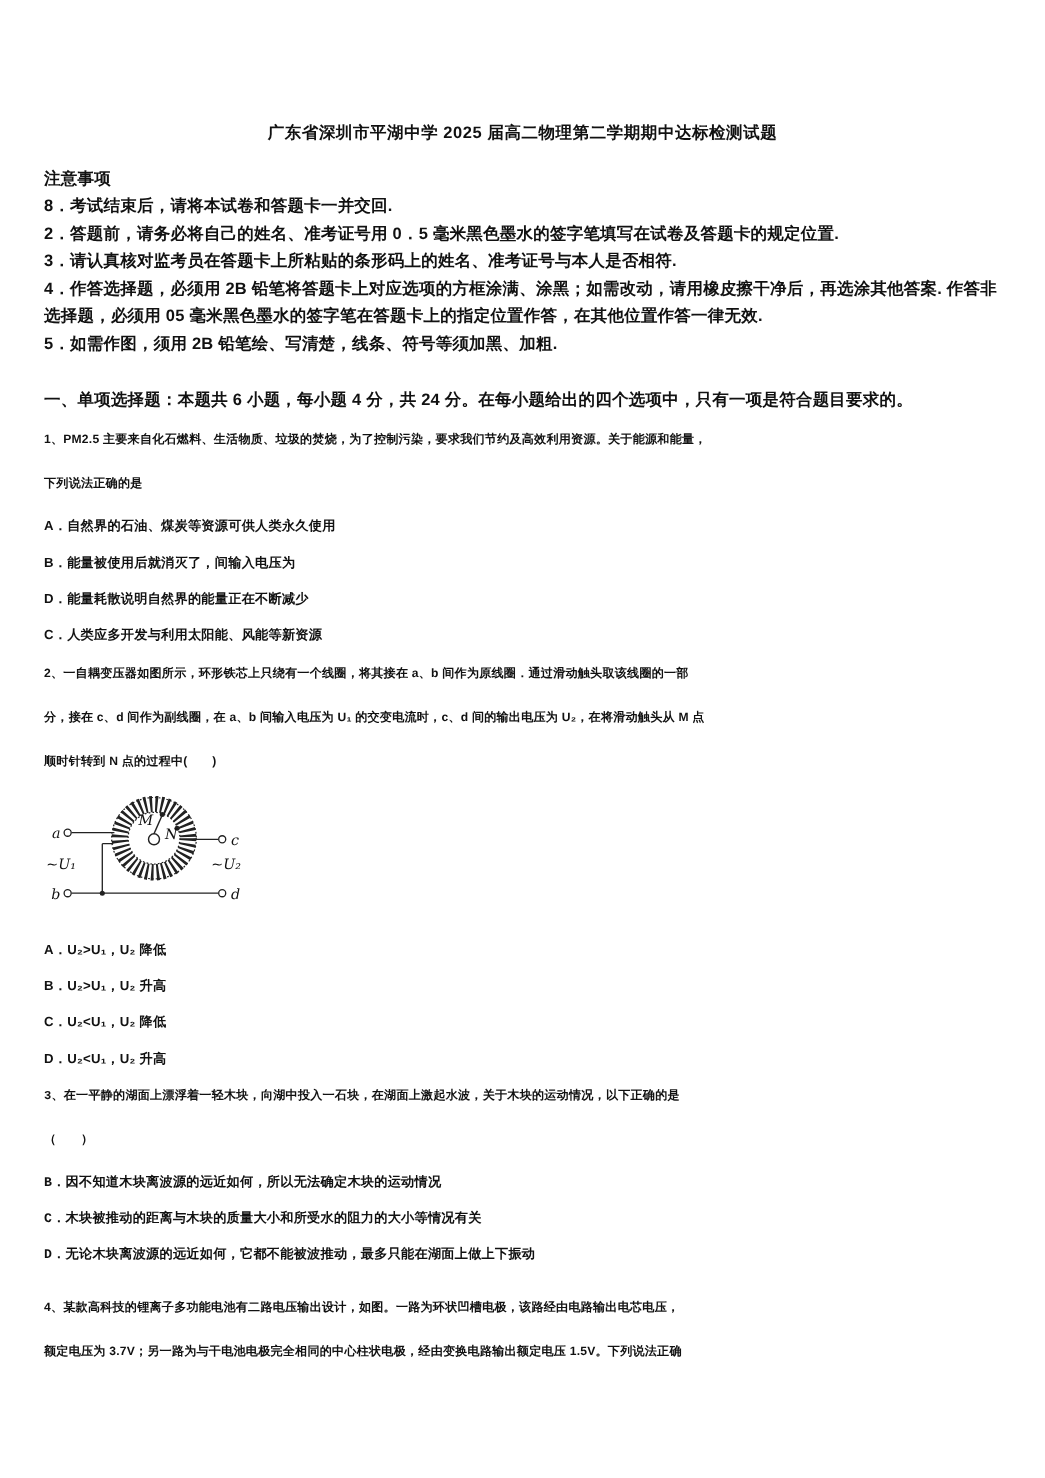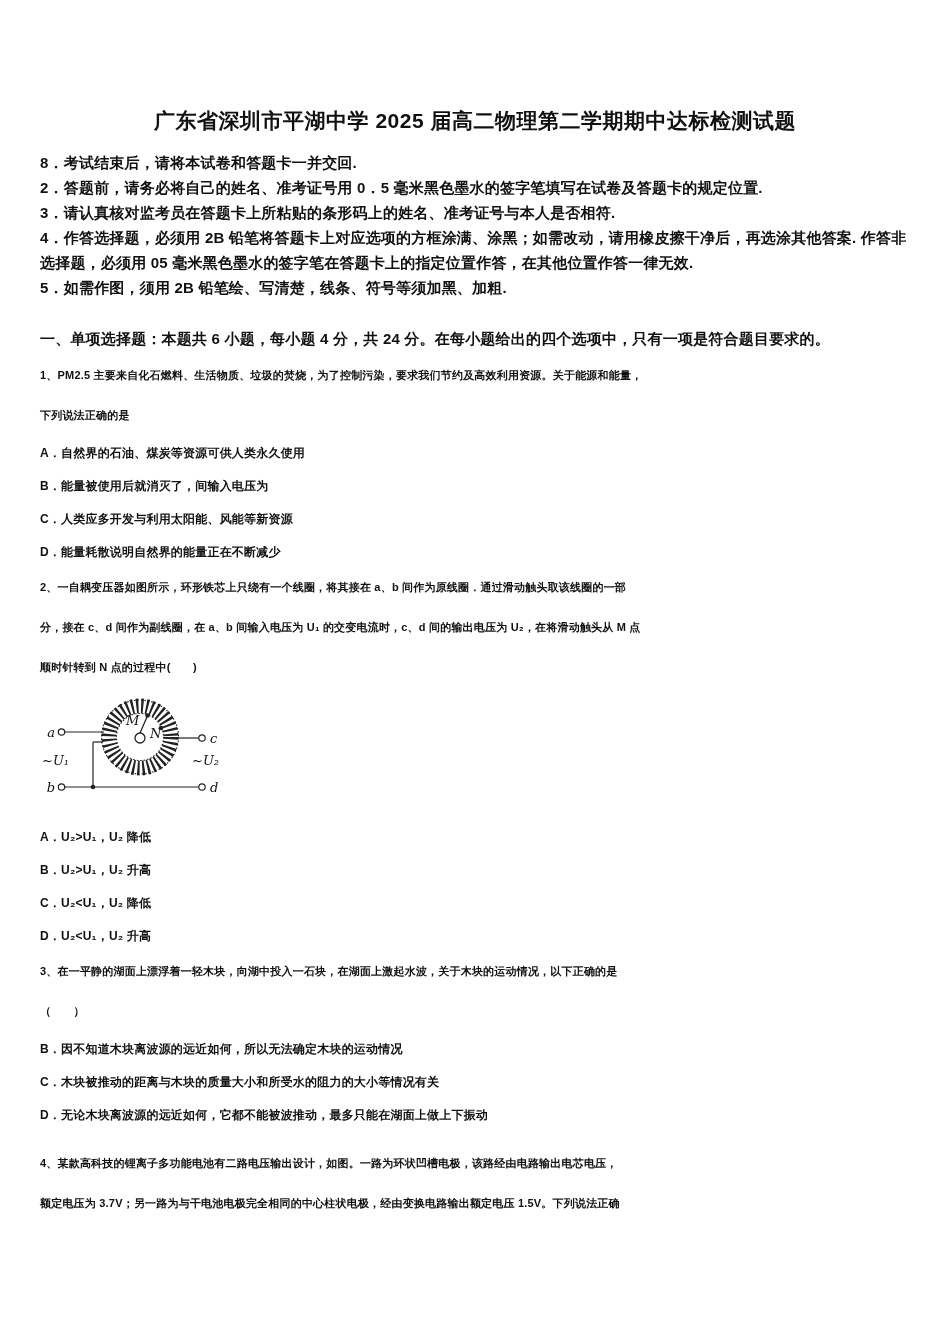--- a/index.html
+++ b/index.html
@@ -1,53 +1,54 @@
 <!DOCTYPE html>
 <html><head>
 <meta charset="utf-8">
 <style>
   html,body{margin:0;padding:0;background:#ffffff;}
   body{width:950px;height:1344px;overflow:hidden;
        font-family:"Liberation Sans","DejaVu Sans",sans-serif;color:#111;}
   .page{width:950px;height:1344px;box-sizing:border-box;padding:106px 40px 0 40px;background:#fff;}
-  h1.title{font-size:21px;line-height:30px;font-weight:700;text-align:center;margin:0 0 14px 0;letter-spacing:.5px;}
+  h1.title{font-size:15px;line-height:30px;font-weight:700;text-align:center;margin:0 0 14px 0;letter-spacing:.5px;}
   .notice-h{font-size:15px;font-weight:700;line-height:26px;margin:0;}
   .notice p{margin:0;font-size:15px;font-weight:600;line-height:25px;letter-spacing:.2px;}
   .sec-h{font-size:15px;font-weight:700;line-height:26px;margin:26px 0 0 0;letter-spacing:.2px;}
   .q{margin-top:6px;}
   .q p{letter-spacing:.2px;}
   .stem{font-size:11px;font-weight:600;line-height:30px;margin:0 0 10px 0;}
   .opt{font-size:12px;font-weight:600;line-height:26px;margin:0 0 7px 0;}
   .fig{margin:4px 0 6px 0;}
   .fig svg text{font-family:"DejaVu Serif","Liberation Serif",serif;font-style:italic;font-size:13px;fill:#111;}
 </style>
 </head>
 <body>
 
 <div class="page">
 
   <h1 class="title">广东省深圳市平湖中学 2025 届高二物理第二学期期中达标检测试题</h1>
 
   <div class="notice">
+    <p class="notice-h">注意事项</p>
     <p>8．考试结束后，请将本试卷和答题卡一并交回.</p>
     <p>2．答题前，请务必将自己的姓名、准考证号用 0．5 毫米黑色墨水的签字笔填写在试卷及答题卡的规定位置.</p>
     <p>3．请认真核对监考员在答题卡上所粘贴的条形码上的姓名、准考证号与本人是否相符.</p>
     <p>4．作答选择题，必须用 2B 铅笔将答题卡上对应选项的方框涂满、涂黑；如需改动，请用橡皮擦干净后，再选涂其他答案. 作答非选择题，必须用 05 毫米黑色墨水的签字笔在答题卡上的指定位置作答，在其他位置作答一律无效.</p>
     <p>5．如需作图，须用 2B 铅笔绘、写清楚，线条、符号等须加黑、加粗.</p>
   </div>
 
   <p class="sec-h">一、单项选择题：本题共 6 小题，每小题 4 分，共 24 分。在每小题给出的四个选项中，只有一项是符合题目要求的。</p>
 
   <div class="q" style="margin-top:8px;">
     <p class="stem">1、PM2.5 主要来自化石燃料、生活物质、垃圾的焚烧，为了控制污染，要求我们节约及高效利用资源。关于能源和能量，</p>
     <p class="stem">下列说法正确的是</p>
     <p class="opt">A．自然界的石油、煤炭等资源可供人类永久使用</p>
     <p class="opt">B．能量被使用后就消灭了，间输入电压为</p>
+    <p class="opt">D．能量耗散说明自然界的能量正在不断减少</p>
     <p class="opt">C．人类应多开发与利用太阳能、风能等新资源</p>
-    <p class="opt">D．能量耗散说明自然界的能量正在不断减少</p>
   </div>
 
   <div class="q" style="margin-top:2px;">
     <p class="stem">2、一自耦变压器如图所示，环形铁芯上只绕有一个线圈，将其接在 a、b 间作为原线圈．通过滑动触头取该线圈的一部</p>
     <p class="stem">分，接在 c、d 间作为副线圈，在 a、b 间输入电压为 U₁ 的交变电流时，c、d 间的输出电压为 U₂，在将滑动触头从 M 点</p>
     <p class="stem">顺时针转到 N 点的过程中(　　)</p>
 
     <div class="fig">
       <svg width="210" height="122" viewBox="0 0 210 122">
 
@@ -82,21 +83,21 @@
         <text x="152" y="73">~U₂</text>
       </svg>
     </div>
 
     <p class="opt">A．U₂&gt;U₁，U₂ 降低</p>
     <p class="opt">B．U₂&gt;U₁，U₂ 升高</p>
     <p class="opt">C．U₂&lt;U₁，U₂ 降低</p>
     <p class="opt">D．U₂&lt;U₁，U₂ 升高</p>
   </div>
 
-  <div class="q" style="margin-top:4px;">
+  <div class="q" style="margin-top:4px;font-family:Liberation Mono, monospace;">
     <p class="stem">3、在一平静的湖面上漂浮着一轻木块，向湖中投入一石块，在湖面上激起水波，关于木块的运动情况，以下正确的是</p>
     <p class="stem">（　　）</p>
     <p class="opt">B．因不知道木块离波源的远近如何，所以无法确定木块的运动情况</p>
     <p class="opt">C．木块被推动的距离与木块的质量大小和所受水的阻力的大小等情况有关</p>
     <p class="opt">D．无论木块离波源的远近如何，它都不能被波推动，最多只能在湖面上做上下振动</p>
   </div>
 
   <div class="q" style="margin-top:20px;">
     <p class="stem">4、某款高科技的锂离子多功能电池有二路电压输出设计，如图。一路为环状凹槽电极，该路经由电路输出电芯电压，</p>
     <p class="stem">额定电压为 3.7V；另一路为与干电池电极完全相同的中心柱状电极，经由变换电路输出额定电压 1.5V。下列说法正确</p>

